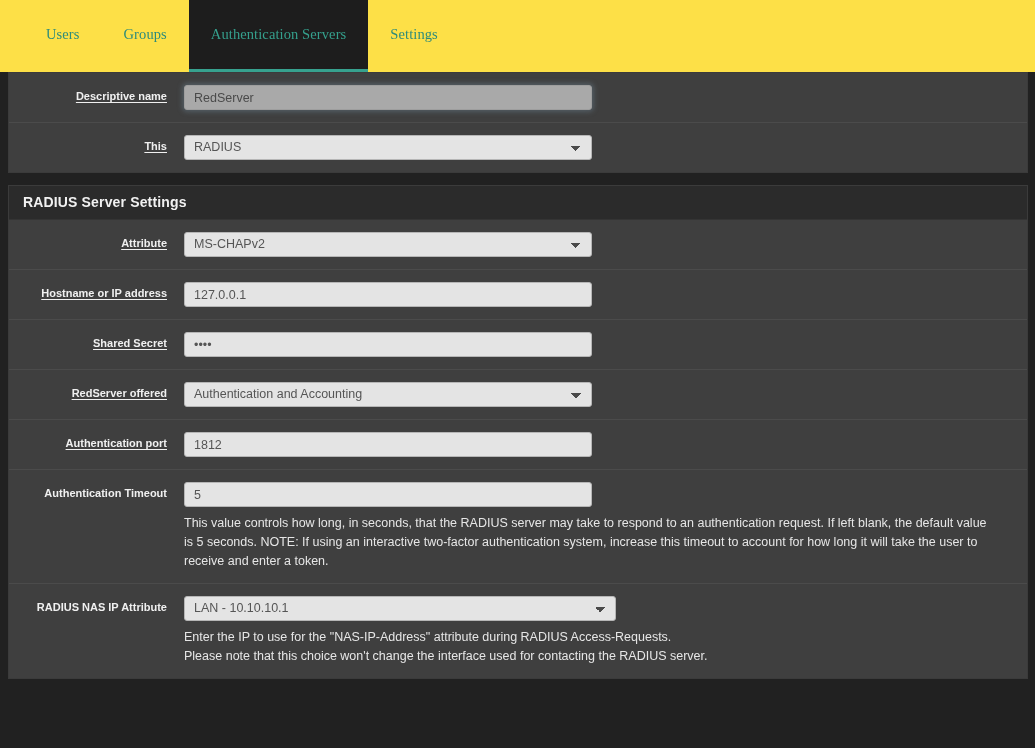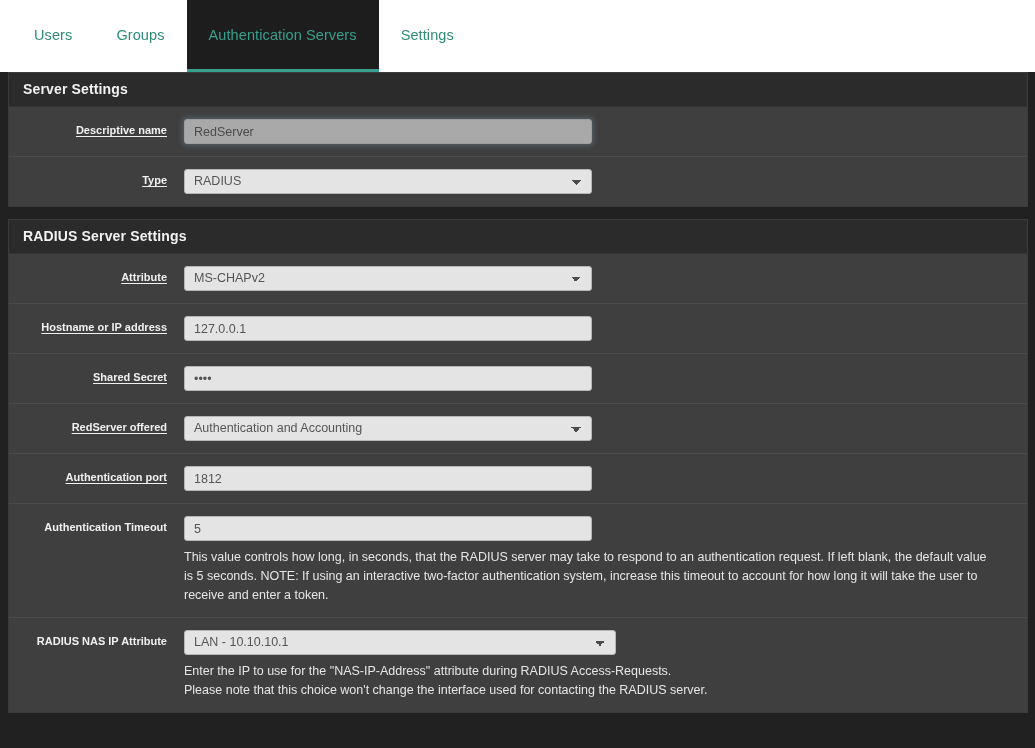--- a/index.html
+++ b/index.html
@@ -10,24 +10,25 @@
     width: 1035px;
     height: 748px;
     background: #212121;
     font-family: "Liberation Sans", sans-serif;
     overflow: hidden;
   }
 
   
   .tabbar {
     height: 72px;
-    background: #ffffff;
+    background: #fde047;
     display: flex;
     align-items: stretch;
-    padding-left: 12px;
+    padding-left: 24px;
+    font-family: Liberation Serif, serif;
   }
   .tab {
     display: flex;
     align-items: center;
     justify-content: center;
     padding: 0 22px;
     color: #2e8b7a;
     font-size: 14.5px;
     letter-spacing: .1px;
     cursor: pointer;
@@ -145,35 +146,34 @@
   </div>
   <div class="tab active">
     <span>Authentication Servers</span>
   </div>
   <div class="tab">
     <span>Settings</span>
   </div>
 </div>
 
 <div class="panel">
-  <div class="panel-heading">Server Settings</div>
   <div class="panel-body">
 
     <div class="row">
       <div class="row-label">
         <span class="u">Descriptive name</span>
       </div>
       <div class="row-field">
         <input class="ctl focused" type="text" value="RedServer" style="">
       </div>
     </div>
 
     <div class="row">
       <div class="row-label">
-        <span class="u">Type</span>
+        <span class="u">This</span>
       </div>
       <div class="row-field">
         <select class="ctl">
           <option>RADIUS</option>
         </select>
       </div>
     </div>
 
   </div>
 </div>

